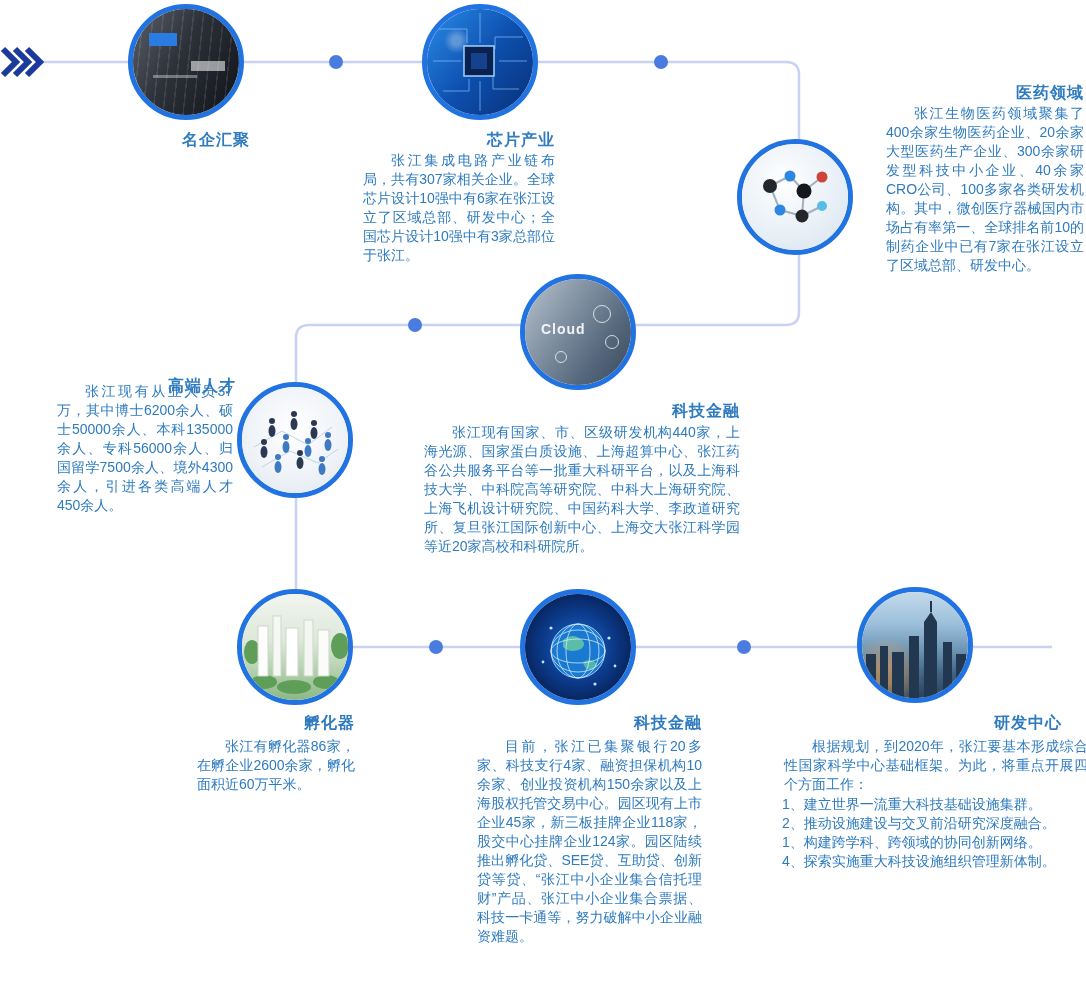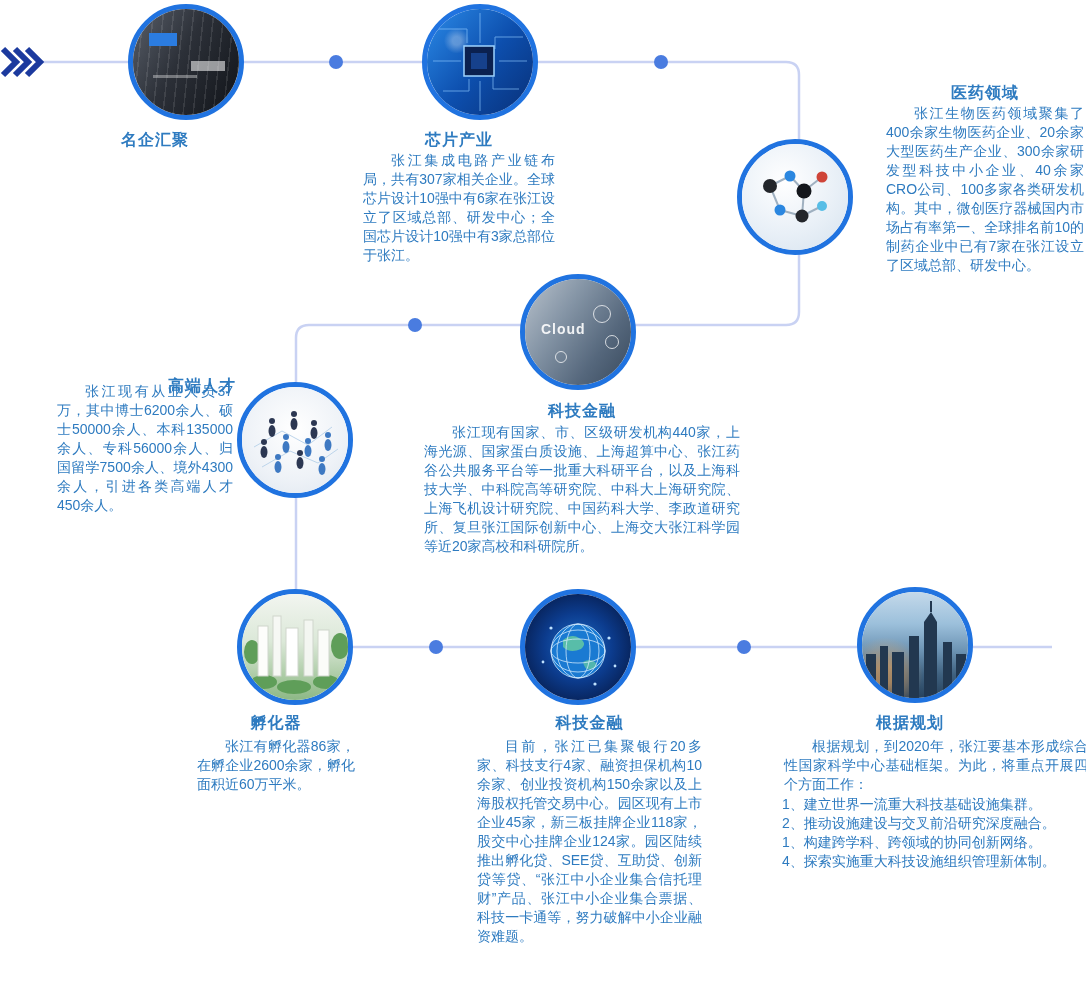--- a/index.html
+++ b/index.html
@@ -9,21 +9,21 @@
   }
   .wires{position:absolute;left:0;top:0;z-index:0;}
   .circle{
     position:absolute;width:106px;height:106px;border:5px solid #2073e0;
     border-radius:50%;overflow:hidden;background:#fff;z-index:2;box-sizing:content-box;
   }
   .ph{position:absolute;inset:0;}
   .ph svg{position:absolute;inset:0;width:100%;height:100%;}
   .node-title{
     position:absolute;z-index:3;font-size:16px;font-weight:bold;color:#2e7bc0;
-    text-align:center;letter-spacing:1px;
+    text-align:right;letter-spacing:1px;
   }
   .para{
     position:absolute;z-index:3;font-size:14px;line-height:19px;color:#2e7bc0;
     text-align:justify;text-indent:2em;
   }
   .plan-item{font-size:14px;line-height:19px;color:#2e7bc0;padding-left:28px;text-align:left;}
   
   .ph1{
     background:
       repeating-linear-gradient(96deg, rgba(255,255,255,0.10) 0 1.5px, transparent 1.5px 10px),
@@ -236,21 +236,21 @@
           <rect x="30" y="60" width="12" height="46"></rect>
           <rect x="47" y="44" width="10" height="62"></rect>
           <polygon points="62,106 62,30 69,20 75,30 75,106"></polygon>
           <rect x="81" y="50" width="9" height="56"></rect>
           <rect x="94" y="62" width="10" height="44"></rect>
         </g>
         <line x1="69" y1="20" x2="69" y2="9" stroke="#223850" stroke-width="2"></line>
       </svg>
     </div>
   </div>
-  <div class="node-title" style="left:758px;top:713px;width:304px">根据规划</div>
+  <div class="node-title" style="left:758px;top:713px;width:304px">研发中心</div>
   <div class="para" style="left:784px;top:737px;width:304px">根据规划，到2020年，张江要基本形成综合性国家科学中心基础框架。为此，将重点开展四个方面工作：</div>
   <div style="position:absolute;left:754px;top:795px;width:304px;z-index:3">
     <div class="plan-item">1、建立世界一流重大科技基础设施集群。</div>
     <div class="plan-item">2、推动设施建设与交叉前沿研究深度融合。</div>
     <div class="plan-item">1、构建跨学科、跨领域的协同创新网络。</div>
     <div class="plan-item">4、探索实施重大科技设施组织管理新体制。</div>
   </div>
 
 </div>
 

